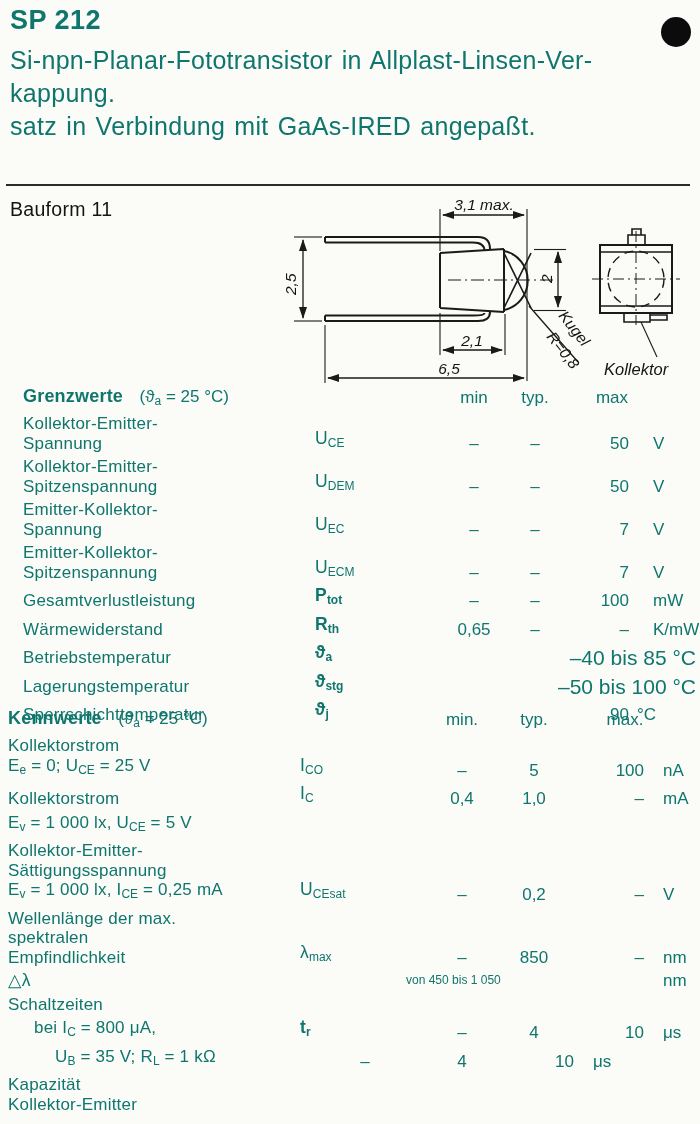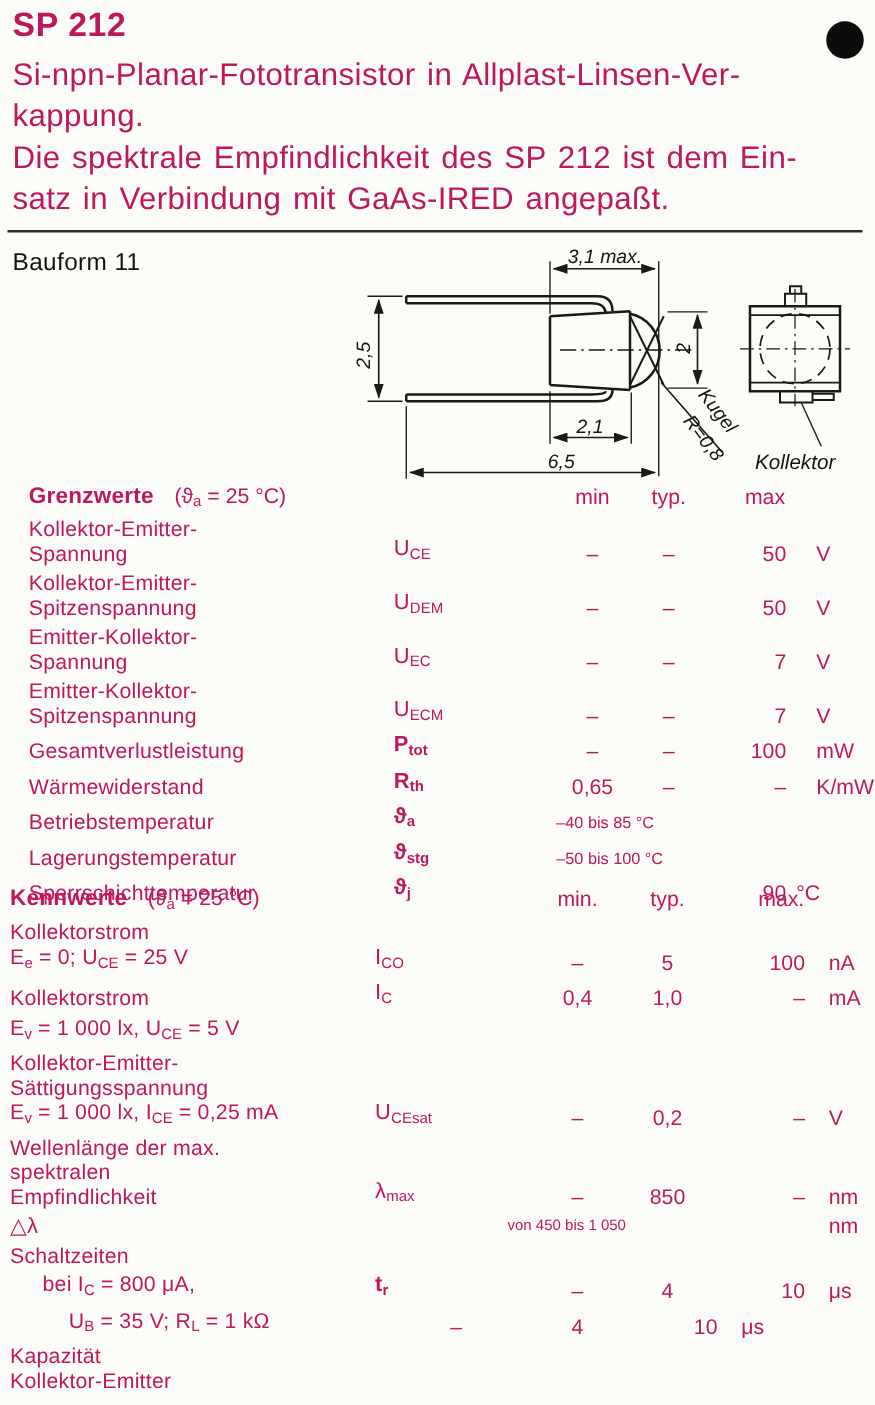--- a/index.html
+++ b/index.html
@@ -1,17 +1,17 @@
 <!DOCTYPE html>
 <html><head>
 <meta charset="utf-8">
 <style>
   html,body{margin:0;padding:0;background:#e8e8e6;}
   .page{position:relative;width:700px;height:1124px;background:#fbfbf8;overflow:hidden;
-        font-family:"Liberation Sans",sans-serif;color:#be185d;}
+        font-family:"Liberation Sans",sans-serif;color:#0f766e;}
   
   .title{position:absolute;left:10px;top:5px;font-size:27px;font-weight:bold;letter-spacing:.5px;}
   .corner-dot{position:absolute;left:661px;top:17px;width:30px;height:30px;border-radius:50%;background:#0c0c0c;}
   .intro{position:absolute;left:10px;top:44px;font-size:25px;line-height:33px;letter-spacing:.3px;word-spacing:2px;white-space:nowrap;}
   .rule{position:absolute;left:6px;top:184px;width:684px;height:2px;background:#2b2b2b;}
   
   .drawing{position:absolute;left:0;top:185px;width:588px;height:201px;}
   .drawing svg text{font-family:"Liberation Sans",sans-serif;fill:#141414;}
   
   .tbl{position:absolute;left:8px;width:688px;}
@@ -21,21 +21,21 @@
   .t1{grid-template-columns:292px 130px 58px 64px 62px 1fr;margin-left:15px;}
   .t2{grid-template-columns:292px 130px 64px 80px 70px 1fr;}
   .lbl{font-size:17px;line-height:19.5px;letter-spacing:.2px;}
   .cs{font-size:17.5px;letter-spacing:.2px;line-height:19.5px;}
   .cm,.ct{font-size:17px;text-align:center;line-height:19.5px;}
   .cx{font-size:17px;text-align:right;line-height:19.5px;}
   .cu{font-size:17px;line-height:19.5px;}
   .t1 .cu{padding-left:24px;}
   .t2 .cu{padding-left:19px;}
   .u-close{padding-left:8px !important;}
-  .range{grid-column:3/7;font-size:13px;line-height:19.5px;}
+  .range{grid-column:3/7;font-size:21px;line-height:19.5px;text-align:right;}
   .range-u{grid-column:3/6;font-size:12px;line-height:19.5px;text-indent:-24px;}
   .wide{grid-column:1/7;}
   .sub{font-size:12px;vertical-align:-3px;letter-spacing:0;}
   .sec-head{margin-bottom:6px;}
   .sec-title{font-size:18px;font-weight:bold;letter-spacing:.2px;}
   .sec-cond{margin-left:12px;font-size:17px;}
   .colh{font-size:17px;text-align:center;align-self:end;}
   .t1 .h-max{transform:translateX(14px);}
   .t2 .h-max{transform:translateX(16px);}
   .ch{grid-column:1/3;}
@@ -47,21 +47,20 @@
 <body>
 
 <div class="page">
 
   <div class="title">SP 212</div>
   <div class="corner-dot"></div>
 
   <div class="intro">
     <div>Si-npn-Planar-Fototransistor in Allplast-Linsen-Ver-</div>
     <div>kappung.</div>
-    <div>Die spektrale Empfindlichkeit des SP 212 ist dem Ein-</div>
     <div>satz in Verbindung mit GaAs-IRED angepaßt.</div>
   </div>
 
   <div class="rule"></div>
 
   <div class="drawing">
     <svg width="700" height="201" viewBox="0 0 700 201">
       <defs>
         <marker id="ah" markerWidth="12" markerHeight="8" refX="11" refY="4" orient="auto-start-reverse" markerUnits="userSpaceOnUse">
           <path d="M0,0 L12,4 L0,8 z" fill="#1a1a1a"></path>

